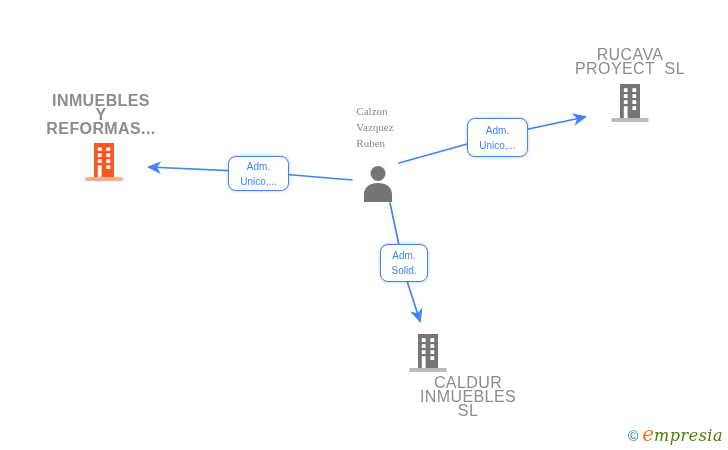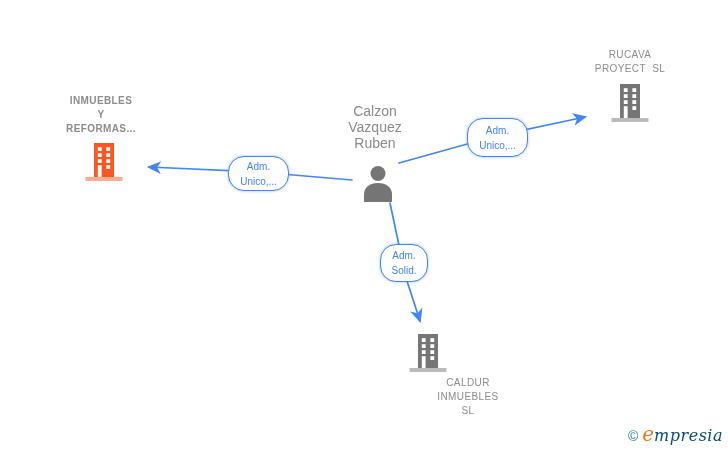--- a/index.html
+++ b/index.html
@@ -5,49 +5,49 @@
   html,body{margin:0;padding:0;background:#fff;}
   .canvas{
     position:relative;width:728px;height:450px;background:#ffffff;
     overflow:hidden;font-family:"Liberation Sans",sans-serif;
   }
   .edges-layer{position:absolute;left:0;top:0;width:728px;height:450px;}
   .edge-path{stroke:#4285F4;stroke-width:1.7;fill:none;stroke-linecap:round;}
 
   .node-label{
     position:absolute;transform:translateX(-50%);text-align:center;
-    white-space:pre;color:#8C8C8C;font-size:10px;line-height:14px;
+    white-space:pre;color:#8C8C8C;font-size:16px;line-height:14px;
     letter-spacing:0.4px;cursor:pointer;
   }
   .node-label.bold{font-weight:700;}
   .person-label{
-    position:absolute;transform:translateX(-50%);text-align:center;
-    white-space:pre;color:#8A8A8A;font-size:14px;line-height:16px;cursor:pointer;
+    position:absolute;transform:translateX(-50%);
+    white-space:pre;color:#8A8A8A;font-size:11px;line-height:16px;cursor:pointer;font-family:Liberation Serif, serif;
   }
   .node-icon{position:absolute;cursor:pointer;}
 
   .edge-label{
     position:absolute;display:flex;align-items:center;justify-content:center;
     text-align:center;white-space:pre;background:#ffffff;
-    border:1.7px solid #4285F4;border-radius:16px;
+    border:1.7px solid #4285F4;border-radius:8px;
     box-shadow:0 0 3px rgba(66,133,244,0.5);
     color:#4285F4;font-size:10px;line-height:15px;cursor:pointer;
   }
   .edge-label-left{left:228px;top:156px;width:59px;height:33px;}
   .edge-label-right{left:467px;top:118px;width:59px;height:37px;}
   .edge-label-bottom{left:380px;top:244px;width:46px;height:36px;}
 
   .logo{
     position:absolute;right:5px;bottom:4px;display:flex;
     align-items:baseline;gap:4px;cursor:pointer;
   }
   .logo-c{font-size:14px;color:#2E7E95;}
   .logo-script{font-family:"DejaVu Serif",serif;font-style:italic;}
   .logo-e{font-size:20px;color:#F07818;}
-  .logo-rest{font-size:16px;color:#0c4a6e;letter-spacing:0.5px;}
+  .logo-rest{font-size:16px;color:#4d7c0f;letter-spacing:0.5px;}
 </style>
 </head>
 <body>
 
 <div class="canvas">
 
   <svg class="edges-layer" width="728" height="450" viewBox="0 0 728 450">
     <defs>
       <marker id="arrowhead" viewBox="0 0 12 12" refX="9.5" refY="6" markerWidth="10" markerHeight="10" orient="auto">
         <path d="M1,1.5 L11,6 L1,10.5 L3.8,6 Z" fill="#4285F4"></path>

